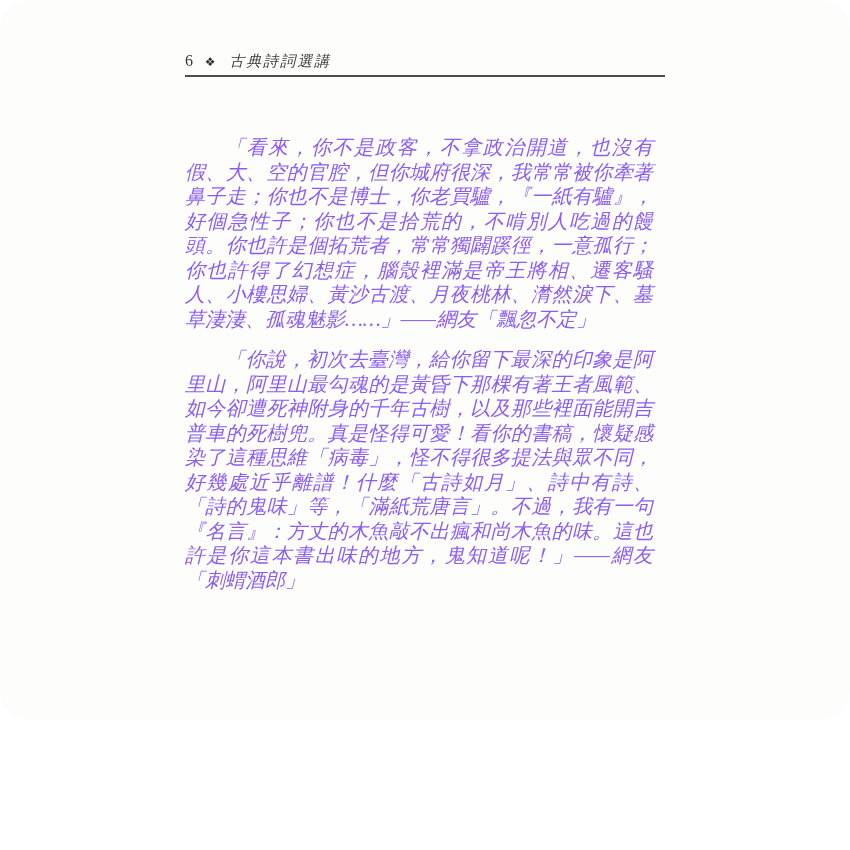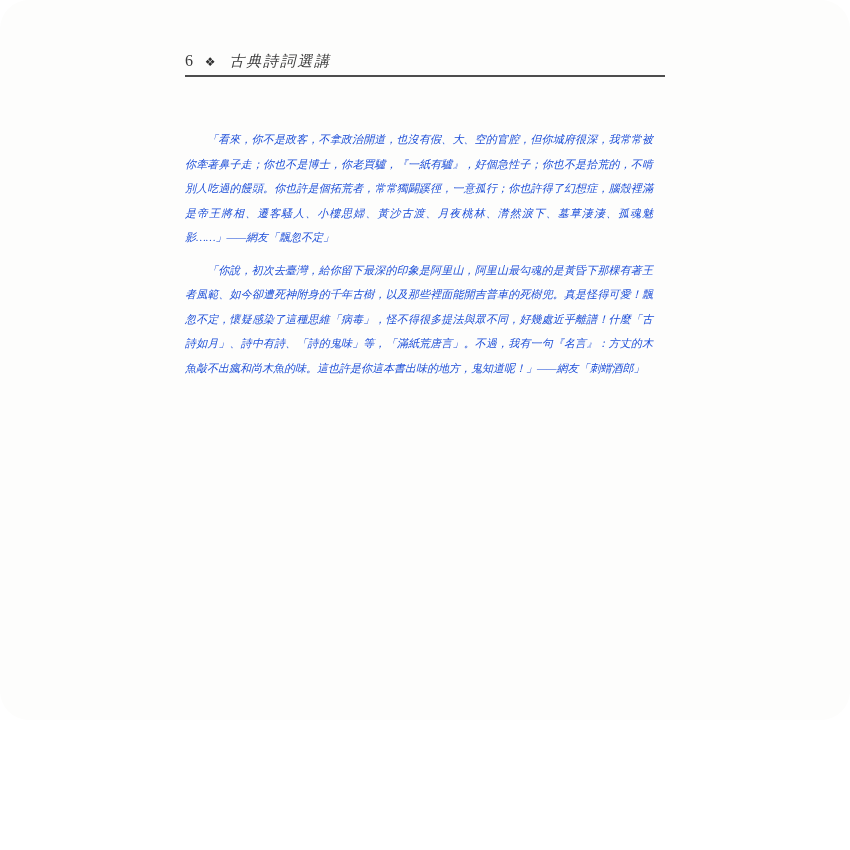--- a/index.html
+++ b/index.html
@@ -50,26 +50,26 @@
     border-top: 2px solid #4d4d4d;
     margin: 0;
   }
   .content {
     position: absolute;
     left: 185px;
     top: 119px;
     width: 468px;
   }
   .content p {
-    margin: 8px 0 6px 0;
-    font-size: 11px;
+    margin: 16px 0 6px 0;
+    font-size: 20px;
     line-height: 24.5px;
     text-align: justify;
     text-indent: 2em;
-    color: #1d4ed8;
+    color: #8b5cf6;
   }
   .kai {
     font-style: italic;
     color: #333333;
   }
   .ming {
     font-style: normal;
     color: #252525;
   }
   .section-gap {
@@ -84,17 +84,17 @@
   <div class="running-head">
     <span class="pagenum">6</span>
     <span class="diamond">❖</span>
     <span class="booktitle">古典詩詞選講</span>
   </div>
 
   <hr class="header-rule">
 
   <div class="content">
     <p class="kai">「看來，你不是政客，不拿政治開道，也沒有假、大、空的官腔，但你城府很深，我常常被你牽著鼻子走；你也不是博士，你老買驢，『一紙有驢』，好個急性子；你也不是拾荒的，不啃別人吃過的饅頭。你也許是個拓荒者，常常獨闢蹊徑，一意孤行；你也許得了幻想症，腦殼裡滿是帝王將相、遷客騷人、小樓思婦、黃沙古渡、月夜桃林、潸然淚下、墓草淒淒、孤魂魅影……」——網友「飄忽不定」</p>
-    <p class="kai">「你說，初次去臺灣，給你留下最深的印象是阿里山，阿里山最勾魂的是黃昏下那棵有著王者風範、如今卻遭死神附身的千年古樹，以及那些裡面能開吉普車的死樹兜。真是怪得可愛！飄忽不定，懷疑感染了這種思維「病毒」，怪不得很多提法與眾不同，好幾處近乎離譜！什麼「古詩如月」、詩中有詩、「詩的鬼味」等，「滿紙荒唐言」。不過，我有一句『名言』：方丈的木魚敲不出瘋和尚木魚的味。這也許是你這本書出味的地方，鬼知道呢！」——網友「刺蝟酒郎」</p>
+    <p class="kai">「你說，初次去臺灣，給你留下最深的印象是阿里山，阿里山最勾魂的是黃昏下那棵有著王者風範、如今卻遭死神附身的千年古樹，以及那些裡面能開吉普車的死樹兜。真是怪得可愛！看你的書稿，懷疑感染了這種思維「病毒」，怪不得很多提法與眾不同，好幾處近乎離譜！什麼「古詩如月」、詩中有詩、「詩的鬼味」等，「滿紙荒唐言」。不過，我有一句『名言』：方丈的木魚敲不出瘋和尚木魚的味。這也許是你這本書出味的地方，鬼知道呢！」——網友「刺蝟酒郎」</p>
     <div class="section-gap"></div>
   </div>
 
 </div>
 
 </body></html>

